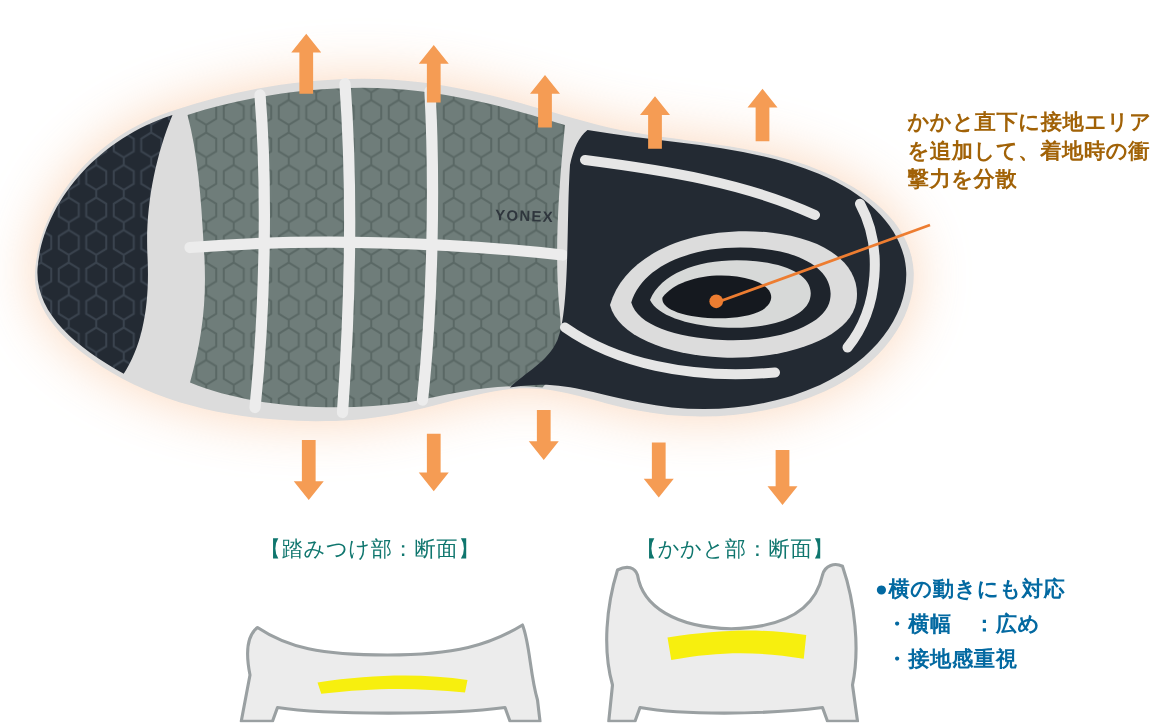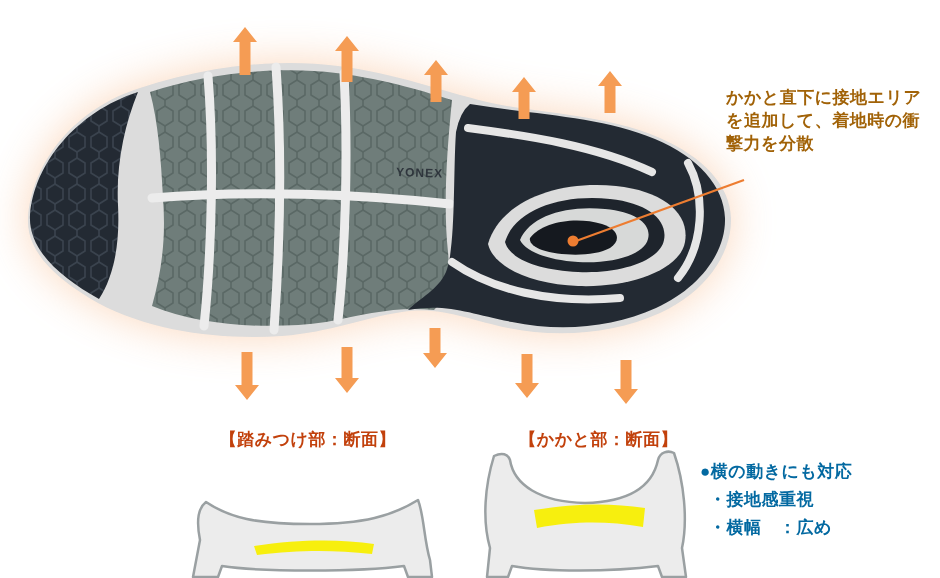--- a/index.html
+++ b/index.html
@@ -12,21 +12,21 @@
   }
   .gfx{position:absolute;left:0;top:0;pointer-events:none;}
   .sole-glow{filter:drop-shadow(0 0 22px rgba(246,166,106,0.45));}
   .annotation{
     position:absolute;left:726px;top:86px;width:208px;
     font-size:17px;line-height:23px;font-weight:bold;color:#a16207;
     letter-spacing:0.5px;
   }
   .section-label{
     position:absolute;top:428px;
-    font-size:17px;font-weight:bold;color:#c2410c;text-align:right;
+    font-size:17px;font-weight:normal;color:#0f766e;text-align:center;
     letter-spacing:0.5px;
   }
   .section-label.forefoot{left:196px;width:200px;}
   .section-label.heel{left:498px;width:180px;}
   .features{
     position:absolute;left:700px;top:458px;width:230px;
     font-size:17px;line-height:28px;font-weight:bold;color:#0369a1;
     letter-spacing:0.5px;
   }
   .feat-item{padding-left:9px;}
@@ -177,17 +177,17 @@
   </svg>
 
   <div class="annotation">かかと直下に接地エリアを追加して、着地時の衝撃力を分散</div>
 
   <div class="section-label forefoot">【踏みつけ部：断面】</div>
 
   <div class="section-label heel">【かかと部：断面】</div>
 
   <div class="features">
     <div class="feat-title">●横の動きにも対応</div>
+    <div class="feat-item">・横幅　：広め</div>
     <div class="feat-item">・接地感重視</div>
-    <div class="feat-item">・横幅　：広め</div>
   </div>
 
 </div>
 
 </body></html>

